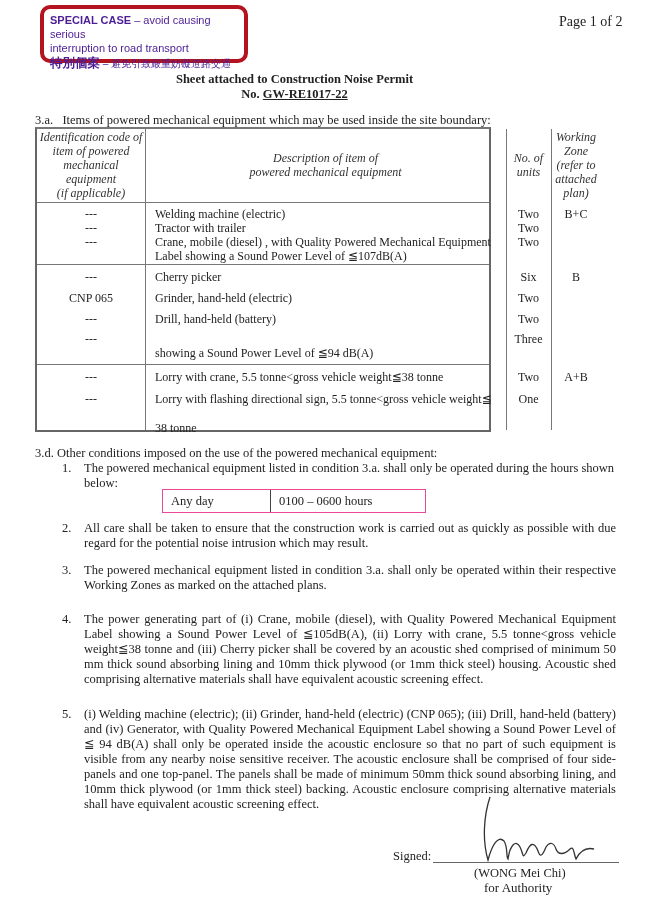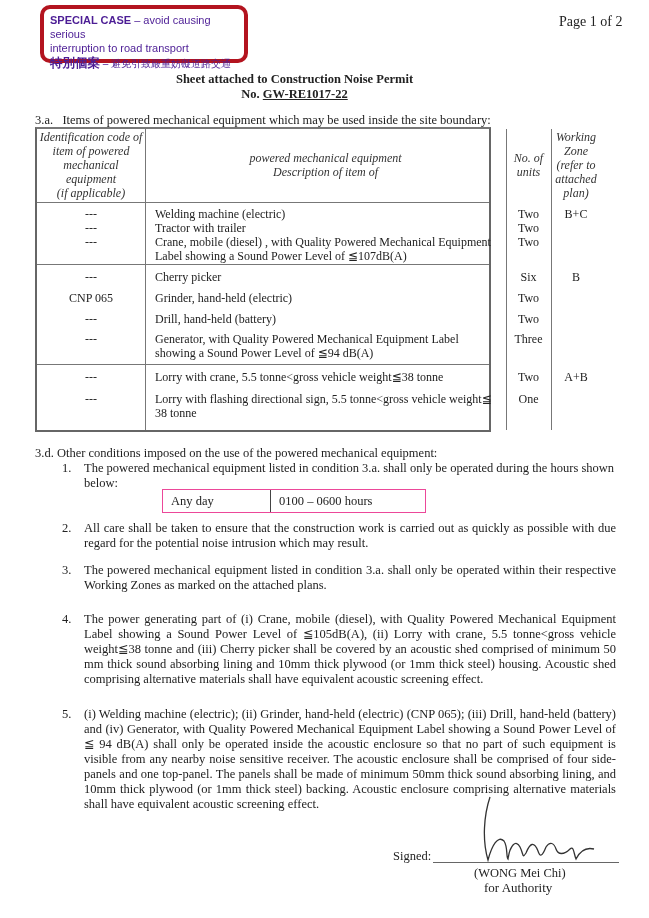--- a/index.html
+++ b/index.html
@@ -72,22 +72,22 @@
   <div class="hrow" style="top:235px;"></div>
 
   <div class="cell hdr" style="left:0; top:1px; width:108px;">
     <div>Identification code of</div>
     <div>item of powered</div>
     <div>mechanical</div>
     <div>equipment</div>
     <div>(if applicable)</div>
   </div>
   <div class="cell hdr" style="left:108px; top:22px; width:361px;">
+    <div>Description of item of</div>
     <div>powered mechanical equipment</div>
-    <div>Description of item of</div>
   </div>
   <div class="cell hdr" style="left:469px; top:22px; width:45px;">
     <div>No. of</div>
     <div>units</div>
   </div>
   <div class="cell hdr" style="left:514px; top:1px; width:50px;">
     <div>Working</div>
     <div>Zone</div>
     <div>(refer to</div>
     <div>attached</div>
@@ -106,33 +106,32 @@
   <div class="cell center" style="left:469px; top:106px; width:45px;">Two</div>
   <div class="cell center" style="left:514px; top:78px; width:50px;">B+C</div>
 
   <div class="cell center" style="left:0; top:141px; width:108px;">---</div>
   <div class="cell center" style="left:0; top:162px; width:108px;">CNP 065</div>
   <div class="cell center" style="left:0; top:183px; width:108px;">---</div>
   <div class="cell center" style="left:0; top:203px; width:108px;">---</div>
   <div class="desc-line" style="left:118px; top:141px;">Cherry picker</div>
   <div class="desc-line" style="left:118px; top:162px;">Grinder, hand-held (electric)</div>
   <div class="desc-line" style="left:118px; top:183px;">Drill, hand-held (battery)</div>
-  <div class="desc-line" style="left:118px; top:203px;">Generator, with Quality Powered Mechanical Equipment Label</div>
   <div class="desc-line" style="left:118px; top:217px;">showing a Sound Power Level of ≦94 dB(A)</div>
   <div class="cell center" style="left:469px; top:141px; width:45px;">Six</div>
   <div class="cell center" style="left:469px; top:162px; width:45px;">Two</div>
   <div class="cell center" style="left:469px; top:183px; width:45px;">Two</div>
   <div class="cell center" style="left:469px; top:203px; width:45px;">Three</div>
   <div class="cell center" style="left:514px; top:141px; width:50px;">B</div>
 
   <div class="cell center" style="left:0; top:241px; width:108px;">---</div>
   <div class="cell center" style="left:0; top:263px; width:108px;">---</div>
   <div class="desc-line" style="left:118px; top:241px;">Lorry with crane, 5.5 tonne&lt;gross vehicle weight≦38 tonne</div>
   <div class="desc-line" style="left:118px; top:263px;">Lorry with flashing directional sign, 5.5 tonne&lt;gross vehicle weight≦</div>
-  <div class="desc-line" style="left:118px; top:277px;">38 tonne</div>
+  <div class="desc-line" style="left:118px; top:292px;">38 tonne</div>
   <div class="cell center" style="left:469px; top:241px; width:45px;">Two</div>
   <div class="cell center" style="left:469px; top:263px; width:45px;">One</div>
   <div class="cell center" style="left:514px; top:241px; width:50px;">A+B</div>
 </div>
 
 <div class="sec-d">3.d. Other conditions imposed on the use of the powered mechanical equipment:</div>
 
 <div class="cond" style="top:461px;">
   <span class="num">1.</span>
   <span class="txt" style="text-align:left;">The powered mechanical equipment listed in condition 3.a. shall only be operated during the hours shown below:</span>

